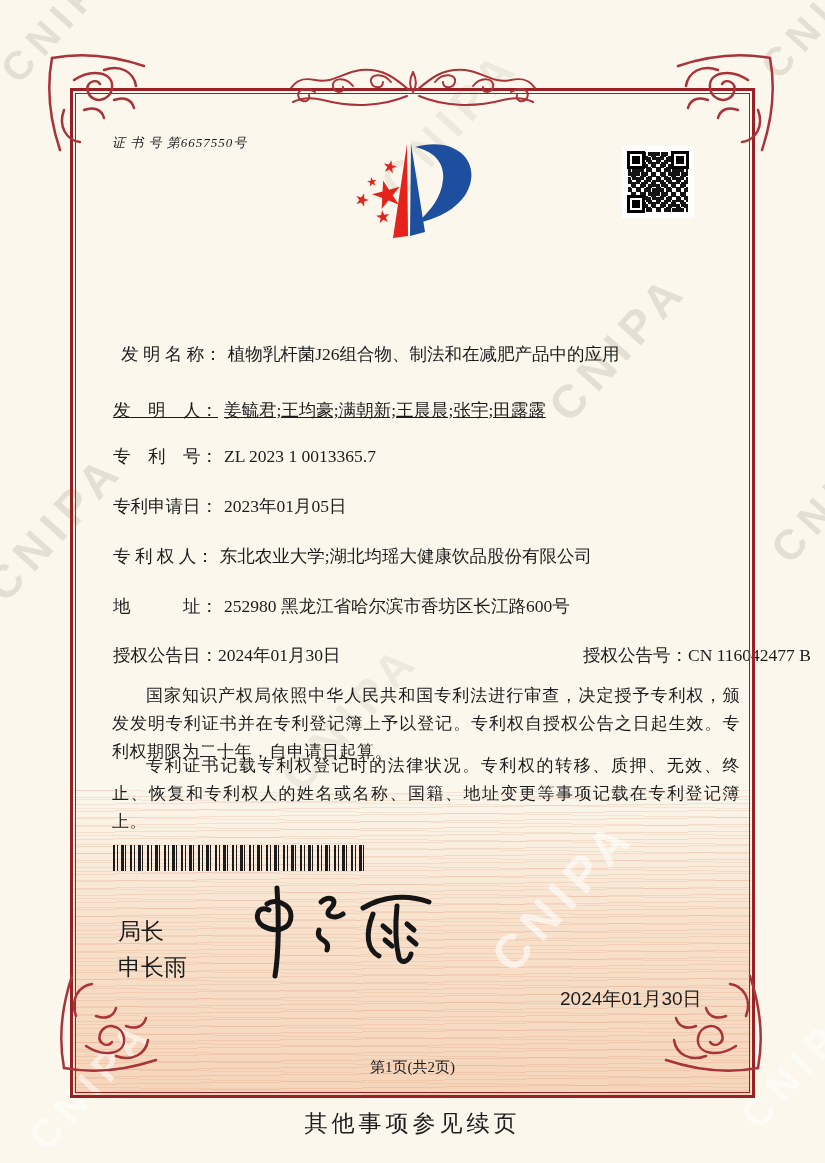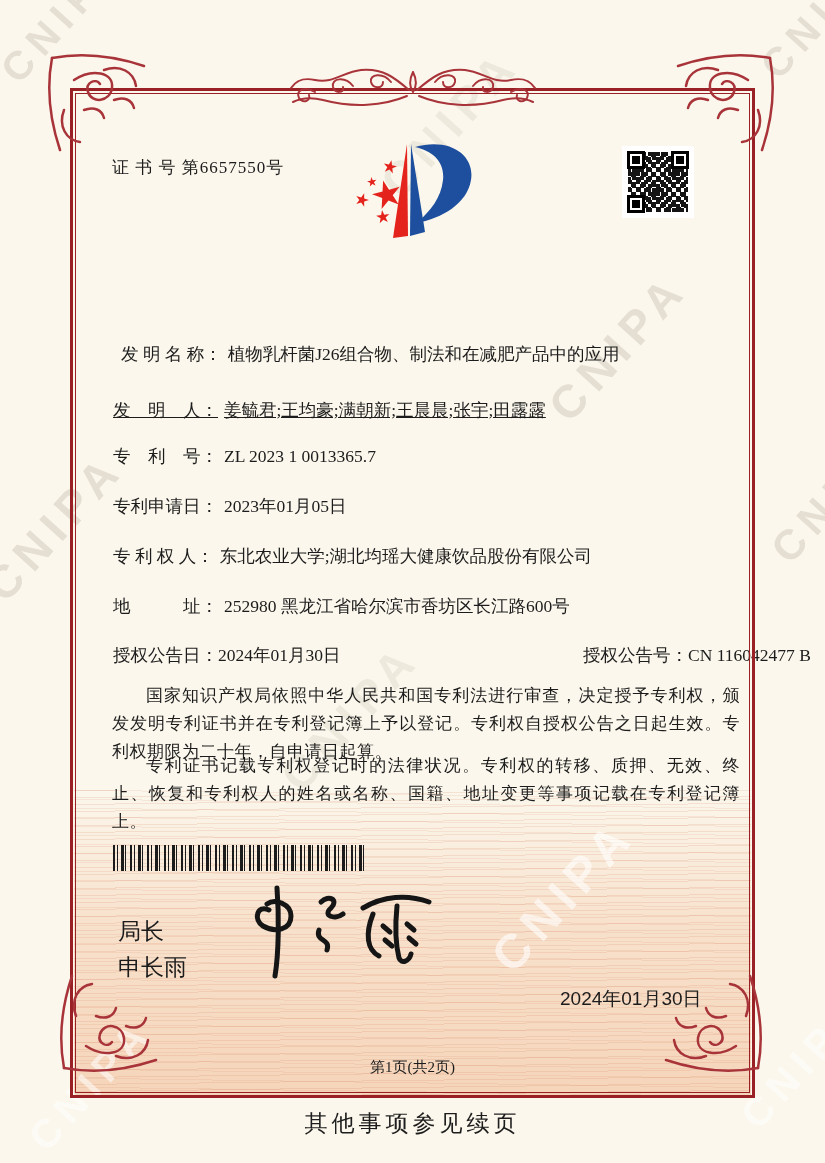--- a/index.html
+++ b/index.html
@@ -46,21 +46,21 @@
 
   .ornament{position:absolute;z-index:5;pointer-events:none;}
   .orn-top-center{left:288px;top:56px;}
   .orn-tl{left:44px;top:50px;}
   .orn-tr{left:668px;top:50px;}
   .orn-bl{left:56px;top:966px;}
   .orn-br{left:656px;top:966px;}
 
   
   .content{position:absolute;inset:0;z-index:3;}
-  .cert-no{position:absolute;left:112px;top:156px;font-size:17px;letter-spacing:1px;}
+  .cert-no{position:absolute;left:112px;top:134px;font-size:13px;letter-spacing:1px;font-style:italic;}
   .logo{position:absolute;left:345px;top:138px;}
   .qr{position:absolute;left:622px;top:146px;width:72px;height:72px;background:#fff;}
   .qr-pattern{
     position:absolute;left:6px;top:6px;width:60px;height:60px;
     background:
       repeating-conic-gradient(#141414 0% 25%, transparent 25% 50%) 0 0/8px 8px,
       repeating-conic-gradient(#141414 0% 25%, transparent 25% 50%) 3px 5px/10px 10px;
   }
   .qr-finder{position:absolute;width:12px;height:12px;border:3px solid #000;background:#fff;}
   .qr-finder::after{content:"";position:absolute;inset:2px;background:#000;}

